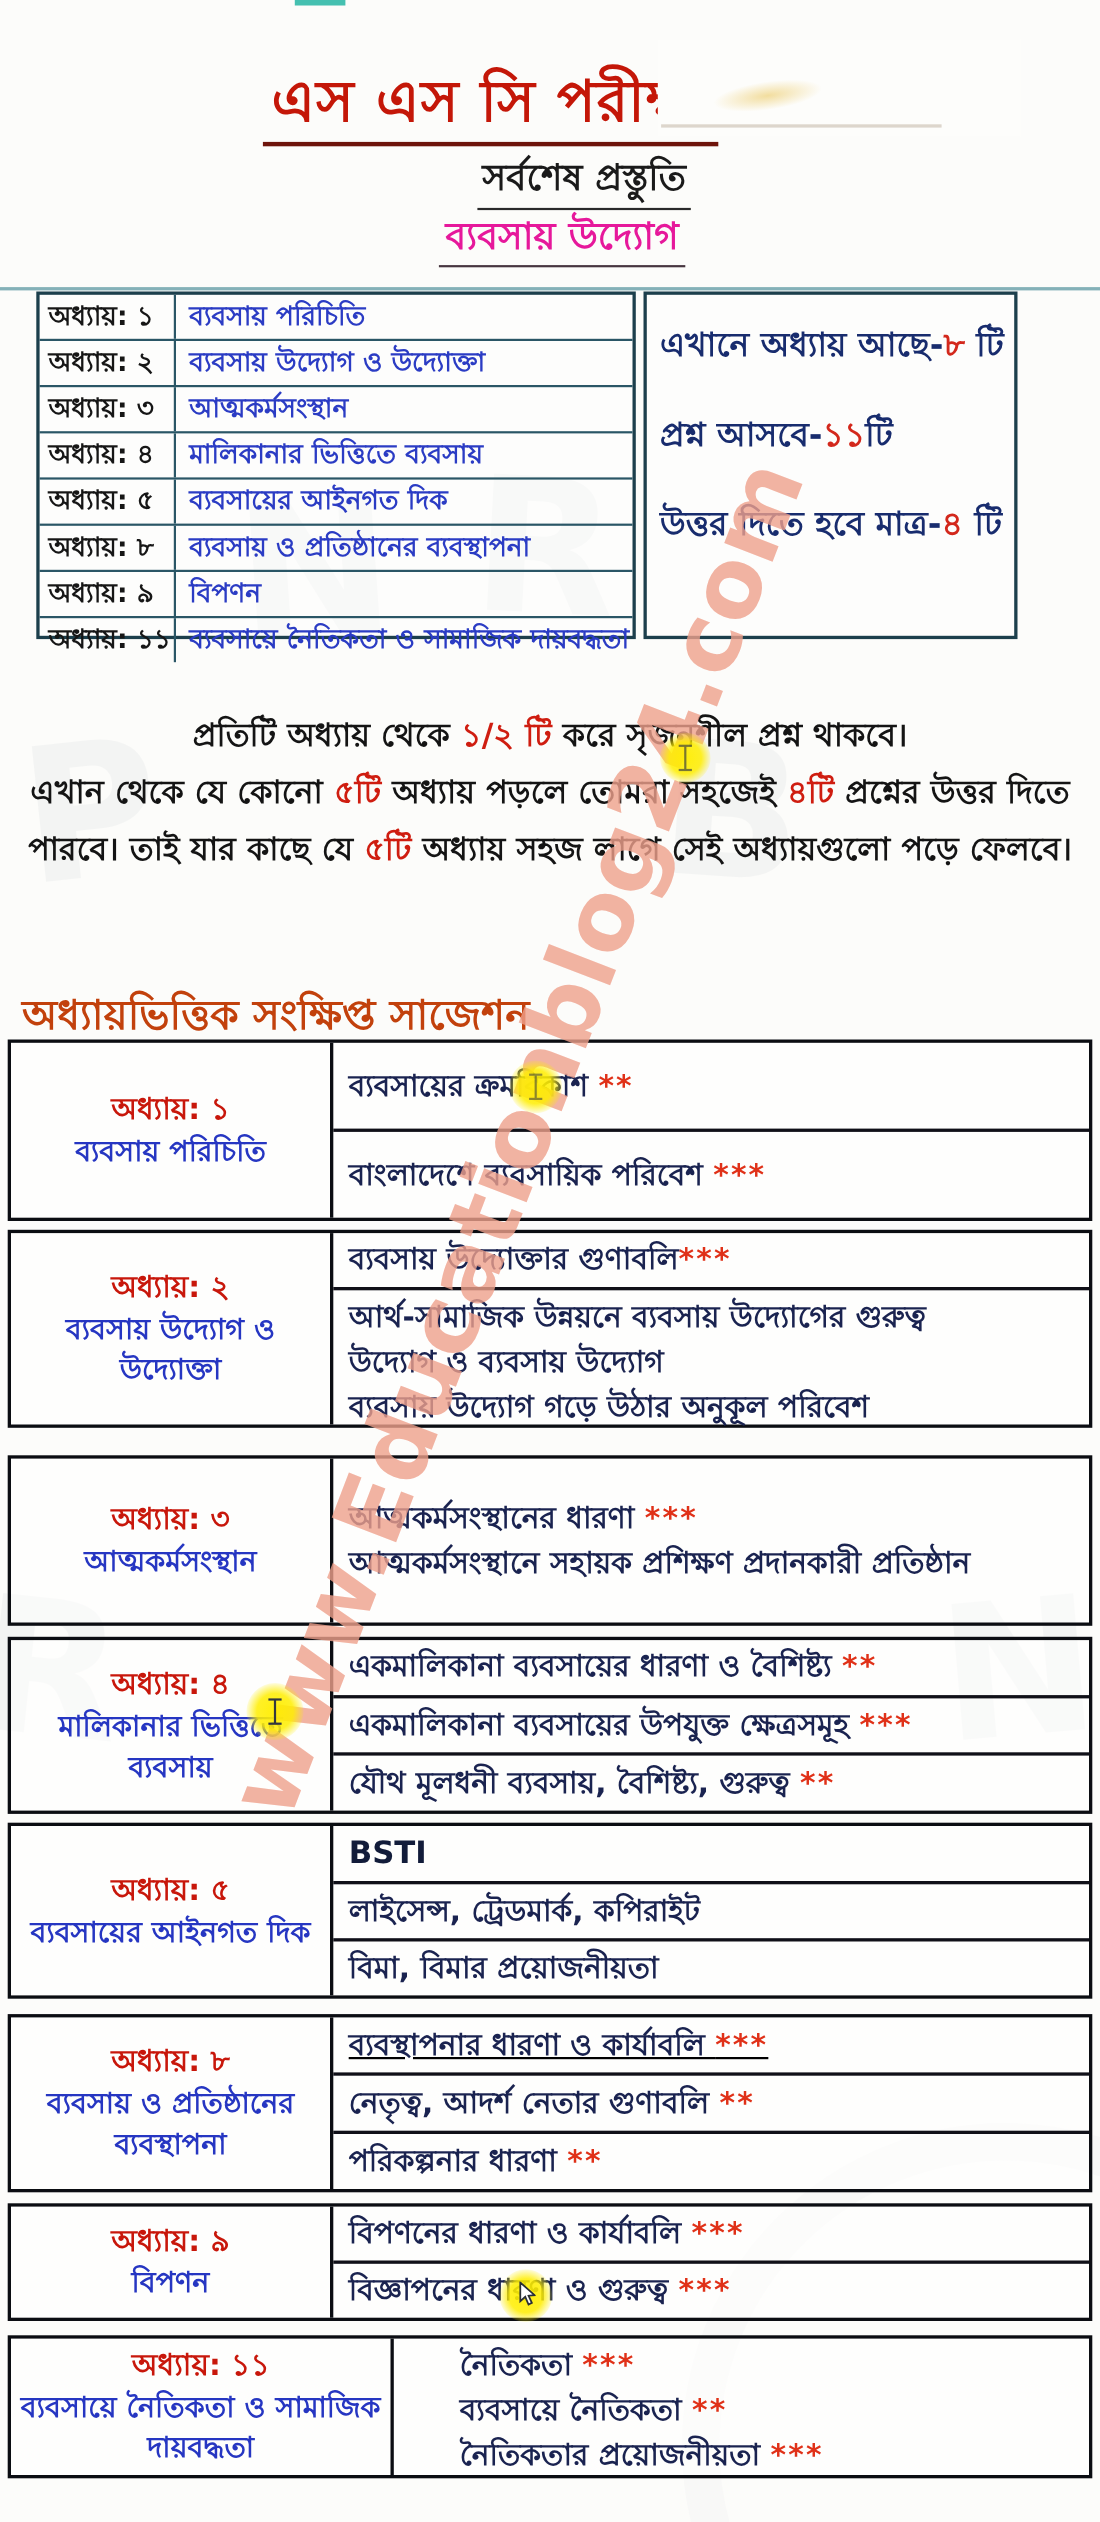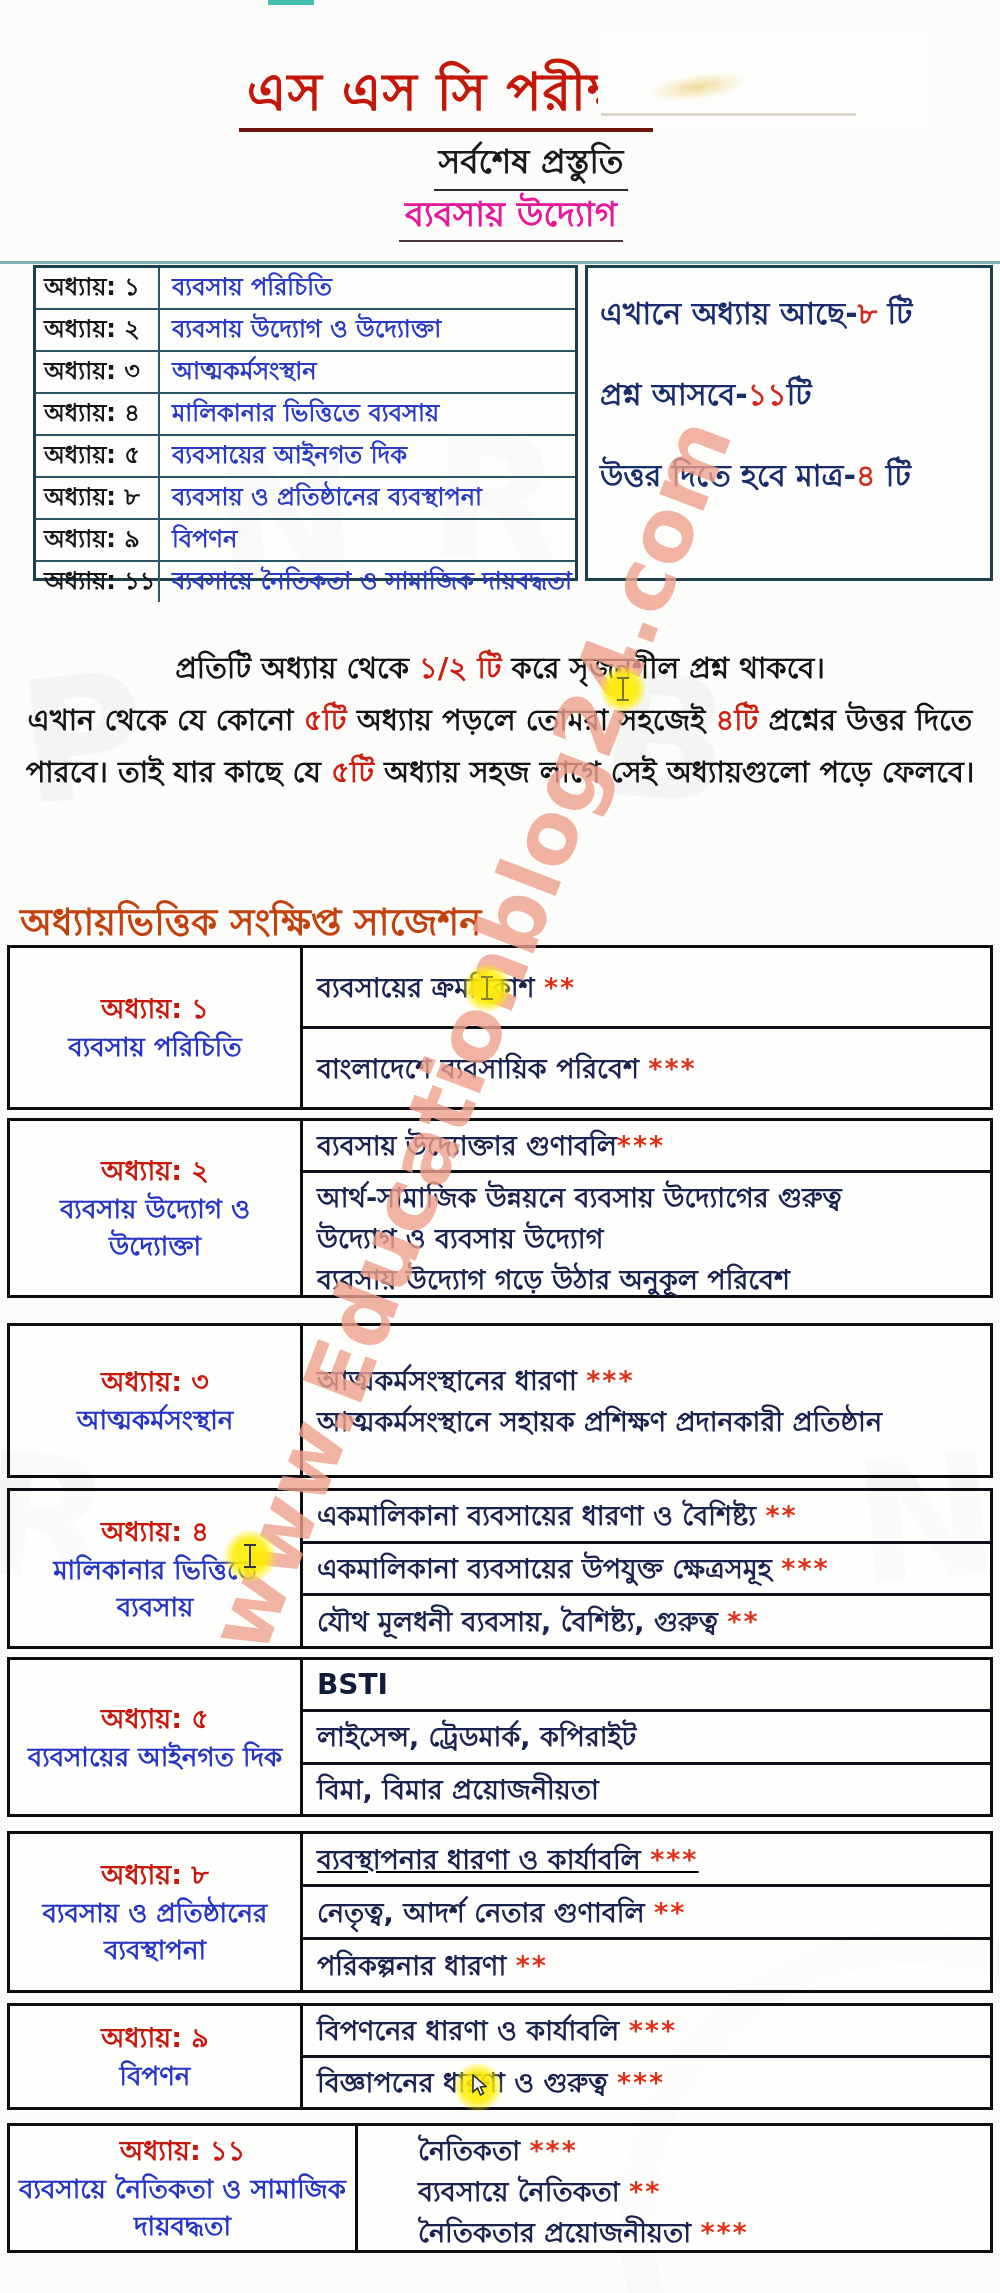--- a/index.html
+++ b/index.html
@@ -35,21 +35,21 @@
   .ov-table{position:absolute;left:33px;top:265px;width:545px;height:316px;
     border:3px solid #1c3f4c;box-sizing:border-box;display:flex;flex-direction:column;background:rgba(255,255,255,.45);}
   .crow{flex:1;display:flex;border-top:2px solid #2a5666;}
   .crow:first-child{border-top:none;}
   .clabel{width:124px;border-right:2px solid #2a5666;display:flex;align-items:center;
     padding-left:8px;font-size:24px;font-weight:bold;color:#161616;box-sizing:border-box;}
   .cname{flex:1;display:flex;align-items:center;padding-left:12px;
     font-size:24px;font-weight:bold;color:#2b3cc4;}
 
   
-  .ov-info{position:absolute;left:585px;top:265px;width:408px;height:316px;
+  .ov-info{position:absolute;left:585px;top:265px;width:340px;height:316px;
     border:3px solid #1c3f4c;box-sizing:border-box;background:rgba(255,255,255,.45);
     display:flex;flex-direction:column;padding:22px 0 0 12px;gap:30px;}
   .iline{font-size:30px;font-weight:bold;color:#182c6e;}
   .iline .num{color:#d3281c;}
 
   
   .note{position:absolute;left:0;top:642px;width:1000px;text-align:center;}
   .nline{font-size:29px;font-weight:bold;color:#141414;line-height:52px;white-space:nowrap;}
   .nline .red{color:#cf1d10;}
 

